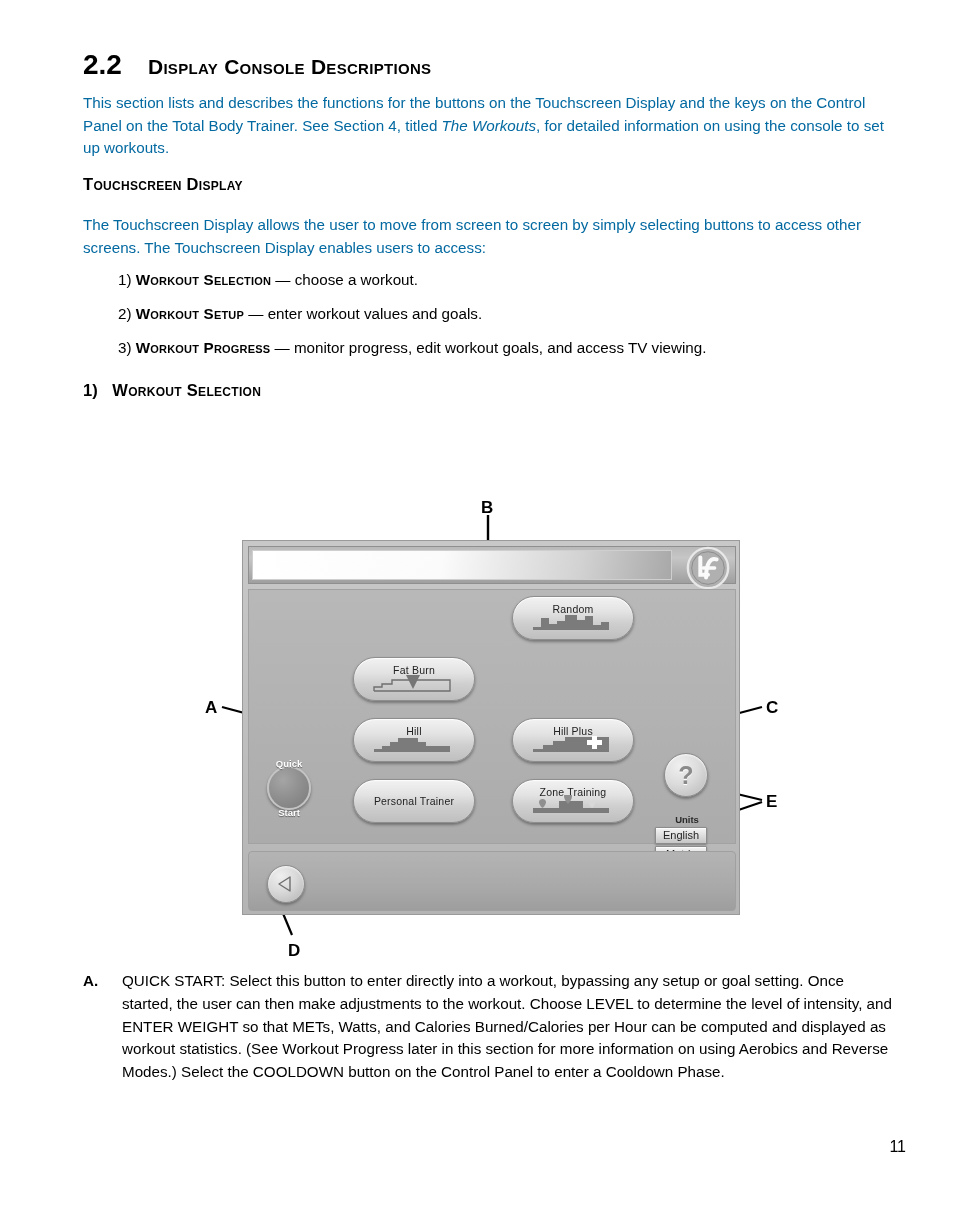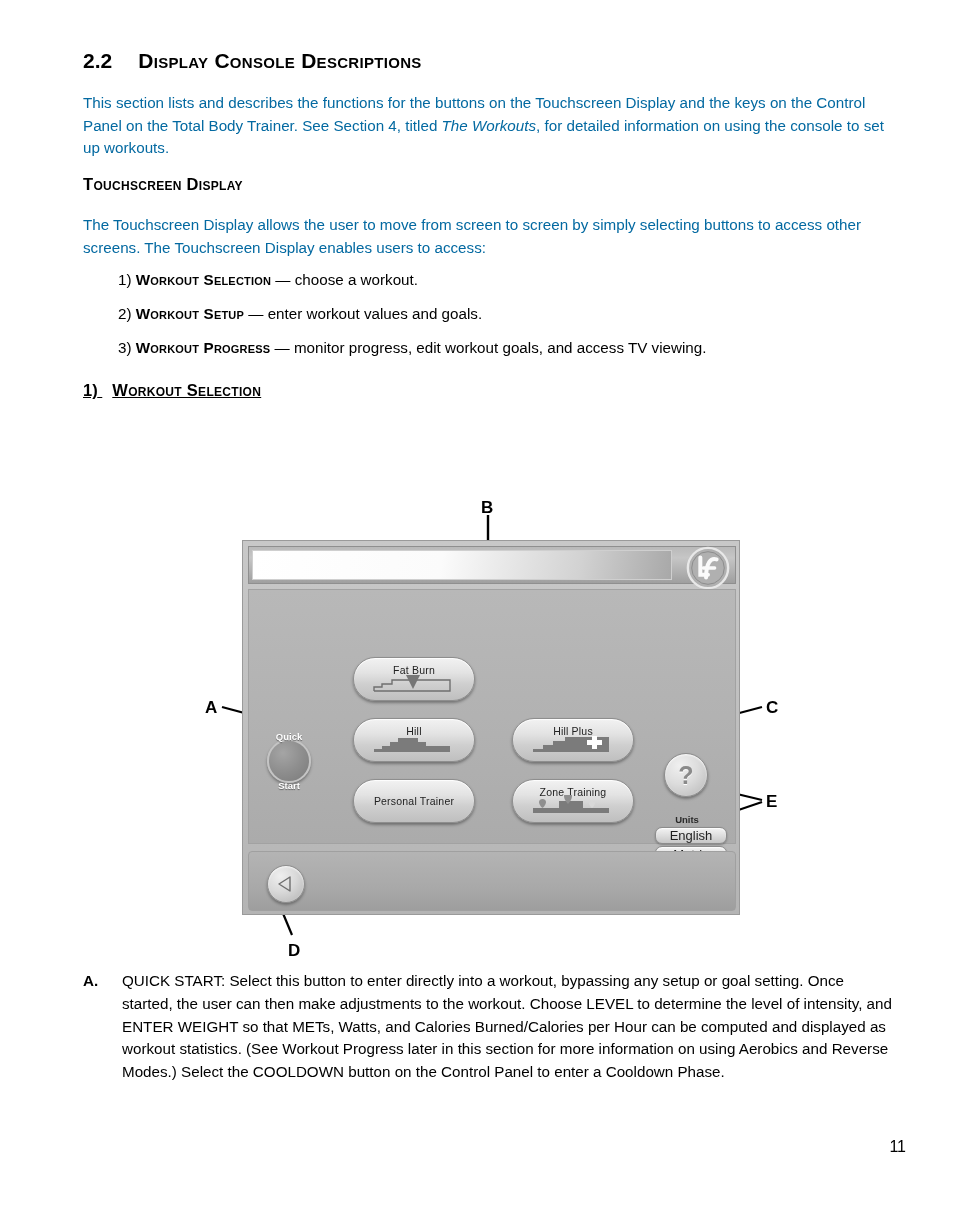--- a/index.html
+++ b/index.html
@@ -26,21 +26,21 @@
 
   .h2-row {
     position: absolute;
     left: 83px;
     top: 49px;
     width: 800px;
     display: flex;
     align-items: baseline;
   }
   .h2-num {
-    font-size: 21px;
+    font-size: 28px;
     font-weight: bold;
     letter-spacing: 0px;
     margin-right: 26px;
   }
   .h2-title {
     font-size: 21px;
     font-weight: bold;
     font-variant: small-caps;
     letter-spacing: 0.3px;
   }
@@ -208,21 +208,21 @@
     transform: translateX(-50%);
     bottom: 7px;
     width: 84px;
     height: 20px;
   }
 
   
   .quickstart {
     position: absolute;
     left: 18px;
-    top: 149px;
+    top: 176px;
     width: 44px;
     height: 44px;
     border-radius: 50%;
     background: radial-gradient(circle at 35% 30%, #a5a5a5 0%, #8e8e8e 50%, #7a7a7a 100%);
     border: 2px solid #c4c4c4;
     box-shadow: 0 2px 3px rgba(0,0,0,0.35);
     box-sizing: border-box;
     display: flex;
     flex-direction: column;
     align-items: center;
@@ -268,29 +268,29 @@
     top: 224px;
     width: 56px;
     text-align: center;
     font-size: 9.5px;
     font-weight: bold;
     color: #2a2a2a;
   }
   .unit-btn {
     position: absolute;
     left: 406px;
-    width: 72px;
+    width: 52px;
     height: 17px;
-    border-radius: 7px;
+    border-radius: 1px;
     background: linear-gradient(180deg,#f4f4f4 0%, #e0e0e0 45%, #c6c6c6 100%);
     border: 1px solid #8c8c8c;
     box-shadow: 0 1px 2px rgba(0,0,0,0.3), inset 0 1px 1px rgba(255,255,255,0.85);
     box-sizing: border-box;
     text-align: center;
-    font-size: 13px;
+    font-size: 11px;
     color: #1f1f1f;
     line-height: 15px;
   }
   .unit-btn.english { top: 237px; }
   .unit-btn.metric  { top: 256px; }
 
   
   .bottom-strip {
     position: absolute;
     left: 5px;
@@ -360,21 +360,21 @@
   </div>
   <div class="numlist-item" style="left:118px; top:303px; width:780px;">
     <span>2)</span>
     <b>Workout Setup</b><span> — enter workout values and goals.</span>
   </div>
   <div class="numlist-item" style="left:118px; top:337px; width:800px;">
     <span>3)</span>
     <b>Workout Progress</b><span> — monitor progress, edit workout goals, and access TV viewing.</span>
   </div>
 
-  <div class="h3-num" style="left:83px; top:381px;text-decoration:underline;">
+  <div class="h3-num" style="left:83px; top:381px;">
     <span>1)</span>
     <span class="sc" style="margin-left:10px;">Workout Selection</span>
   </div>
 
 
   <div class="figure">
 
     <div class="callout-letter" style="left:481px; top:3px;">B</div>
     <div class="callout-letter" style="left:205px; top:203px;">A</div>
     <div class="callout-letter" style="left:766px; top:203px;">C</div>
@@ -429,20 +429,26 @@
           <div class="lbl">Hill</div>
           <svg class="graph" viewBox="0 0 84 20">
             <polygon points="2,18 2,15 10,15 10,12 18,12 18,8 26,8 26,4 46,4 46,8 54,8 54,12 78,12 78,18" fill="#7b7b7b"></polygon>
           </svg>
         </div>
 
         <div class="wbtn center" style="left:104px; top:189px;">
           <div class="lbl">Personal Trainer</div>
         </div>
 
+        <div class="wbtn with-graph" style="left:263px; top:6px;">
+          <div class="lbl">Random</div>
+          <svg class="graph" viewBox="0 0 84 20">
+            <polygon points="2,18 2,15 10,15 10,6 18,6 18,12 26,12 26,9 34,9 34,3 46,3 46,8 54,8 54,4 62,4 62,13 70,13 70,10 78,10 78,18" fill="#7b7b7b"></polygon>
+          </svg>
+        </div>
 
 
         <div class="wbtn with-graph" style="left:263px; top:128px;">
           <div class="lbl">Hill Plus</div>
           <svg class="graph" viewBox="0 0 84 20">
             <polygon points="2,18 2,15 12,15 12,11 22,11 22,7 34,7 34,3 78,3 78,18" fill="#7b7b7b"></polygon>
             <path d="M56 6 h5 v-4 h5 v4 h5 v5 h-5 v4 h-5 v-4 h-5 z" fill="#ffffff"></path>
           </svg>
         </div>
 

